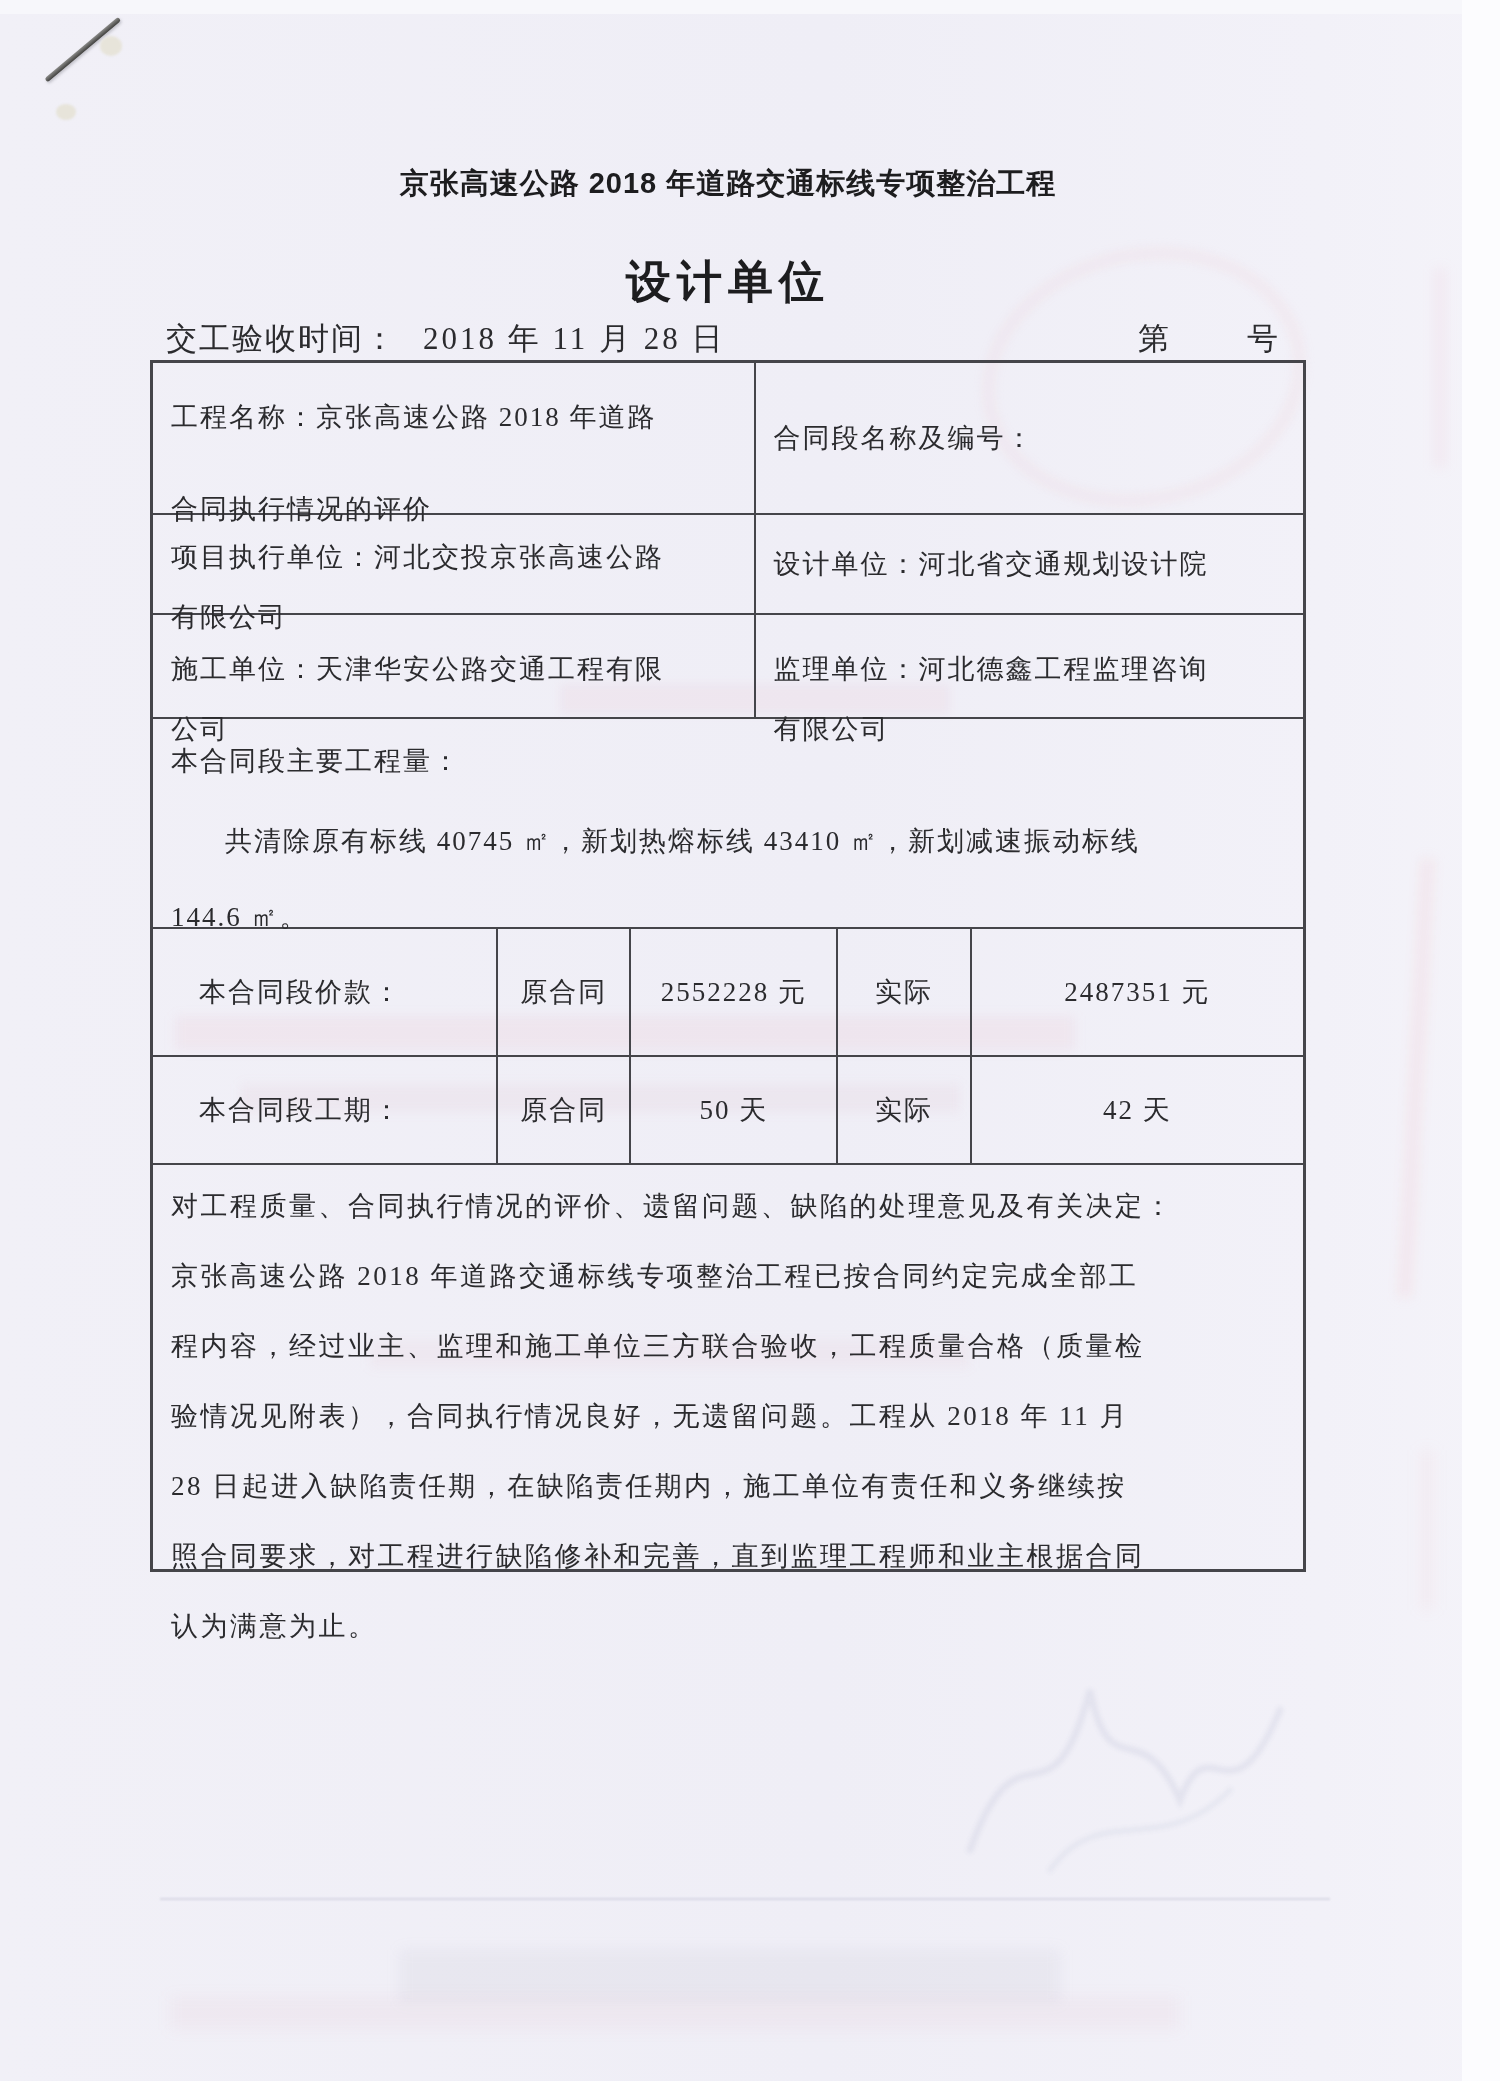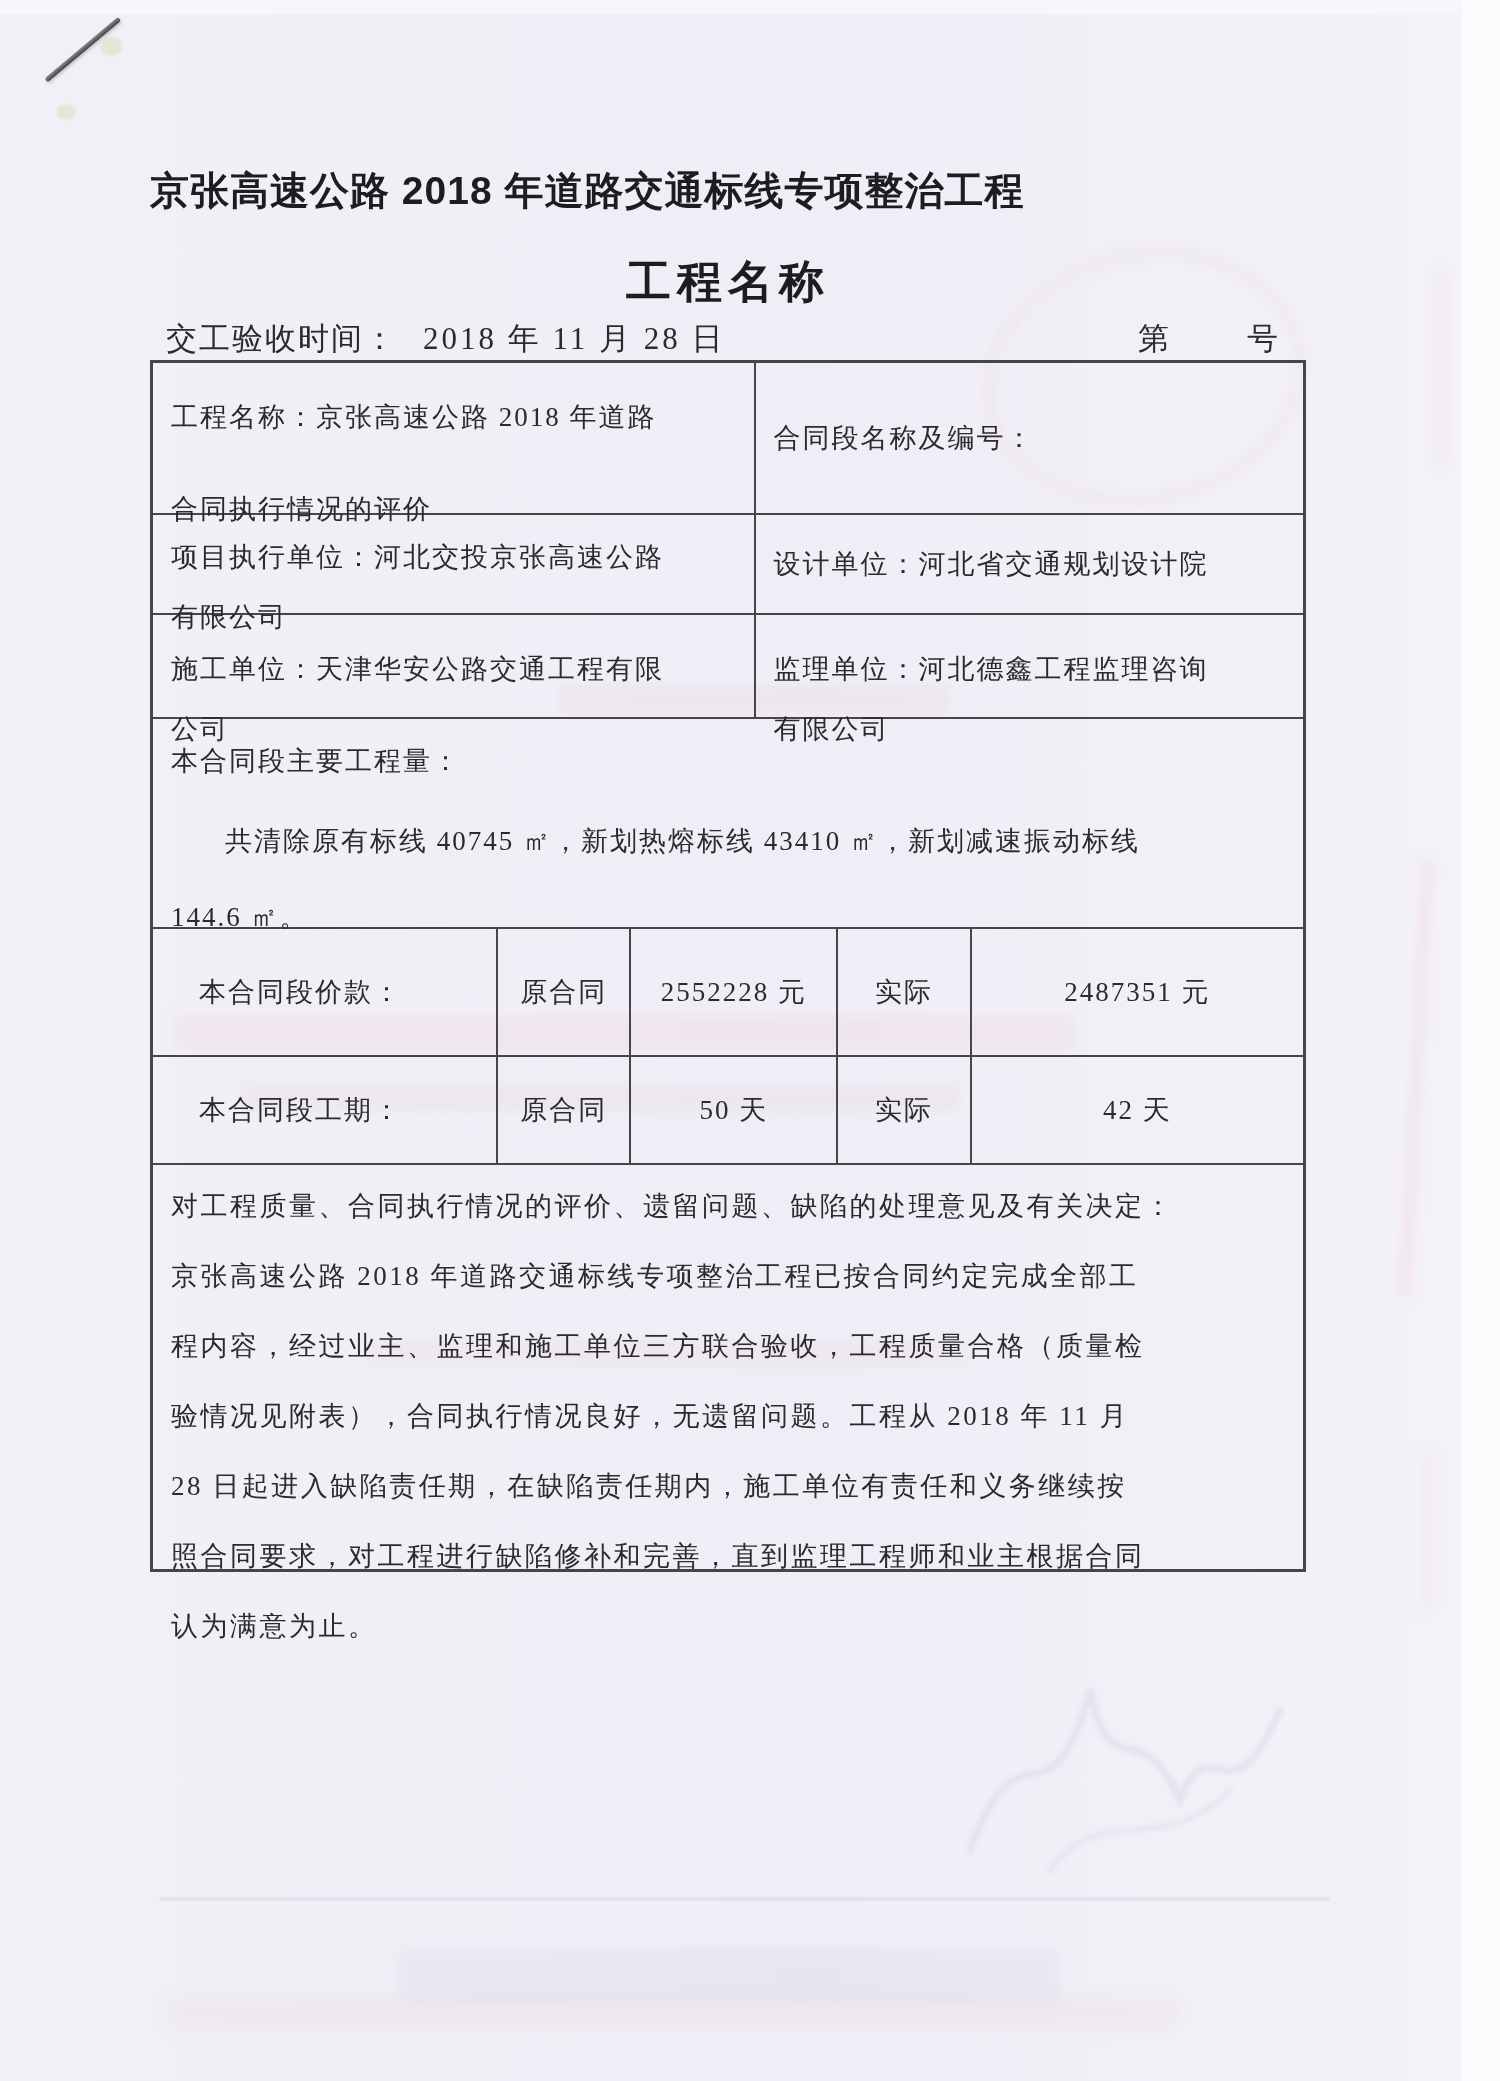--- a/index.html
+++ b/index.html
@@ -37,23 +37,23 @@
   .g-streak2{left:1434px;top:268px;width:12px;height:200px;background:rgba(236,160,172,.10);filter:blur(6px);}
   .g-streak3{left:1420px;top:1450px;width:14px;height:160px;background:rgba(236,160,172,.08);filter:blur(7px);}
   .g-sign{left:930px;top:1650px;width:420px;height:240px;filter:blur(2px);opacity:.8;}
   .g-hand{left:400px;top:1950px;width:660px;height:52px;background:rgba(150,152,182,.09);filter:blur(7px);}
   .g-hand2{left:170px;top:1996px;width:1010px;height:34px;background:rgba(222,142,156,.06);filter:blur(7px);}
   .g-crease{left:160px;top:1898px;width:1170px;height:2px;background:rgba(172,172,196,.35);filter:blur(1px);}
 
   
   .content{position:absolute;left:150px;top:0;width:1156px;}
 
-  .title1{position:absolute;top:164px;width:100%;
+  .title1{position:absolute;top:164px;width:100%;text-align:center;
     font-family:"Liberation Sans","DejaVu Sans",sans-serif;
-    font-weight:700;font-size:39px;letter-spacing:1px;color:#1d1d1f;}
+    font-weight:700;font-size:29px;letter-spacing:1px;color:#1d1d1f;}
   .title2{position:absolute;top:252px;width:100%;text-align:center;
     font-family:"Liberation Sans","DejaVu Sans",sans-serif;
     font-weight:700;font-size:45px;letter-spacing:6px;color:#1d1d1f;}
 
   .header-row{position:absolute;top:316px;width:100%;height:44px;
     display:flex;justify-content:space-between;align-items:flex-end;font-size:31px;}
   .acceptance{padding-left:16px;letter-spacing:2px;}
   .acc-value{margin-left:26px;letter-spacing:3px;}
   .doc-number{padding-right:26px;letter-spacing:2px;display:flex;align-items:flex-end;}
   .num-gap{display:inline-block;width:76px;}
@@ -125,21 +125,21 @@
   <div class="ghost g-crease"></div>
 
   <svg class="ghost g-sign" viewBox="0 0 420 240" xmlns="http://www.w3.org/2000/svg">
     <path d="M40 200 C 90 60, 120 190, 160 40 C 180 140, 210 60, 250 150 C 280 70, 300 180, 350 60" fill="none" stroke="rgba(135,145,178,0.16)" stroke-width="7" stroke-linecap="round"></path>
     <path d="M120 220 C 170 150, 230 210, 300 140" fill="none" stroke="rgba(135,145,178,0.12)" stroke-width="6" stroke-linecap="round"></path>
   </svg>
 
   <div class="content">
 
     <div class="title1">京张高速公路 2018 年道路交通标线专项整治工程</div>
-    <div class="title2">工程名称</div>
+    <div class="title2">设计单位</div>
 
     <div class="header-row">
       <div class="acceptance">
         <span>交工验收时间：</span><span class="acc-value">2018 年 11 月 28 日</span>
       </div>
       <div class="doc-number">
         <span>第</span>
         <span class="num-gap"></span>
         <span>号</span>
       </div>

